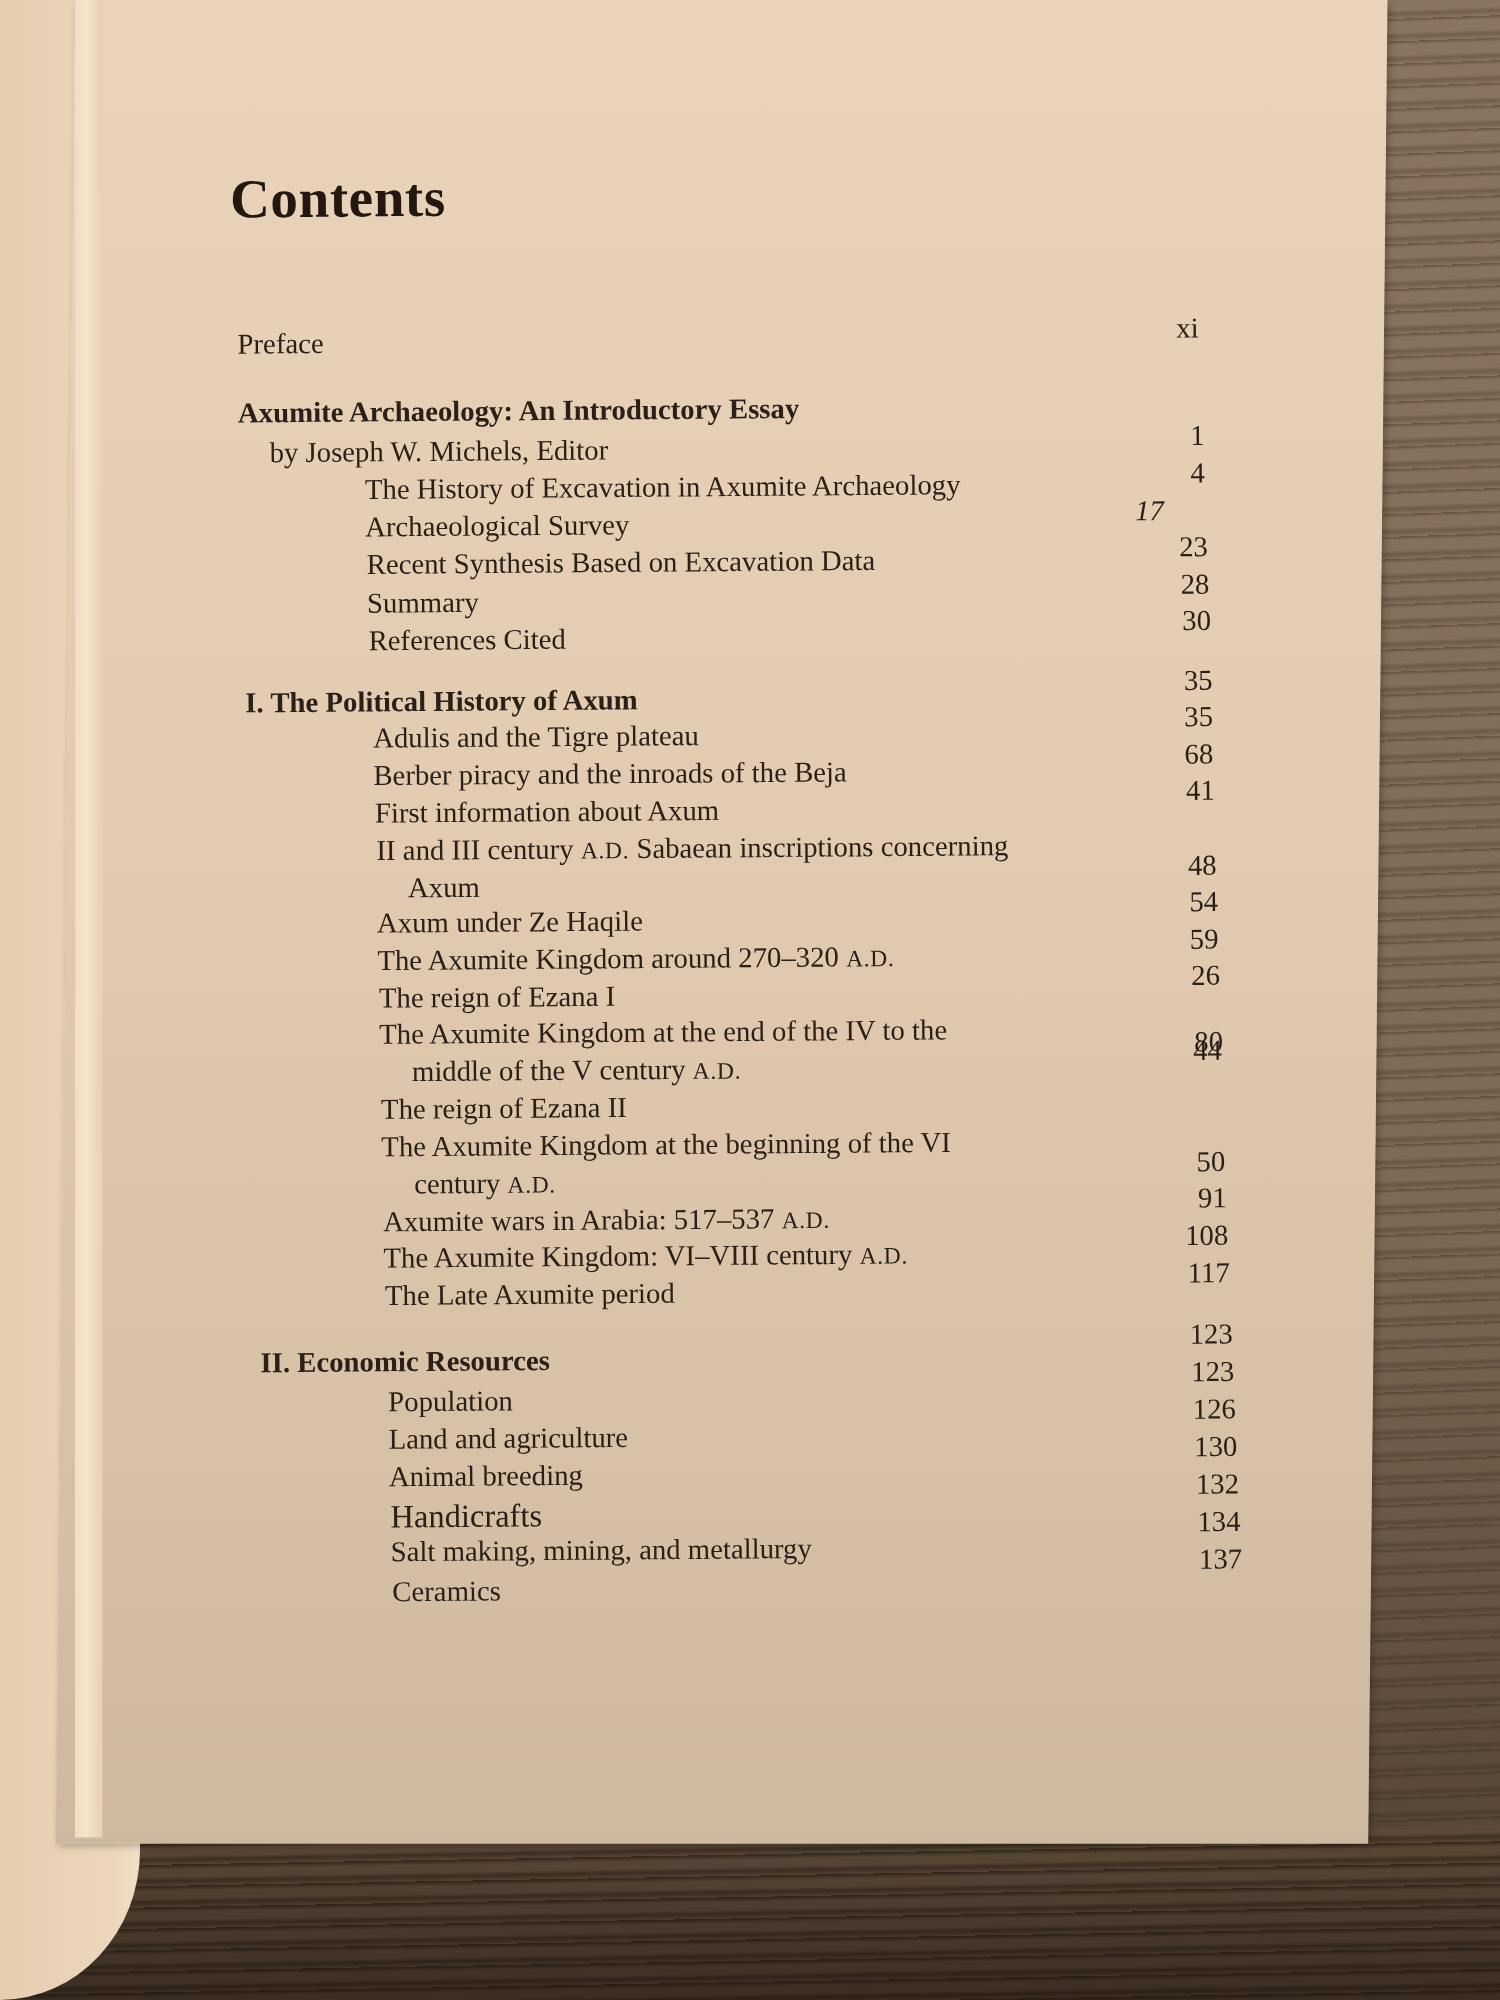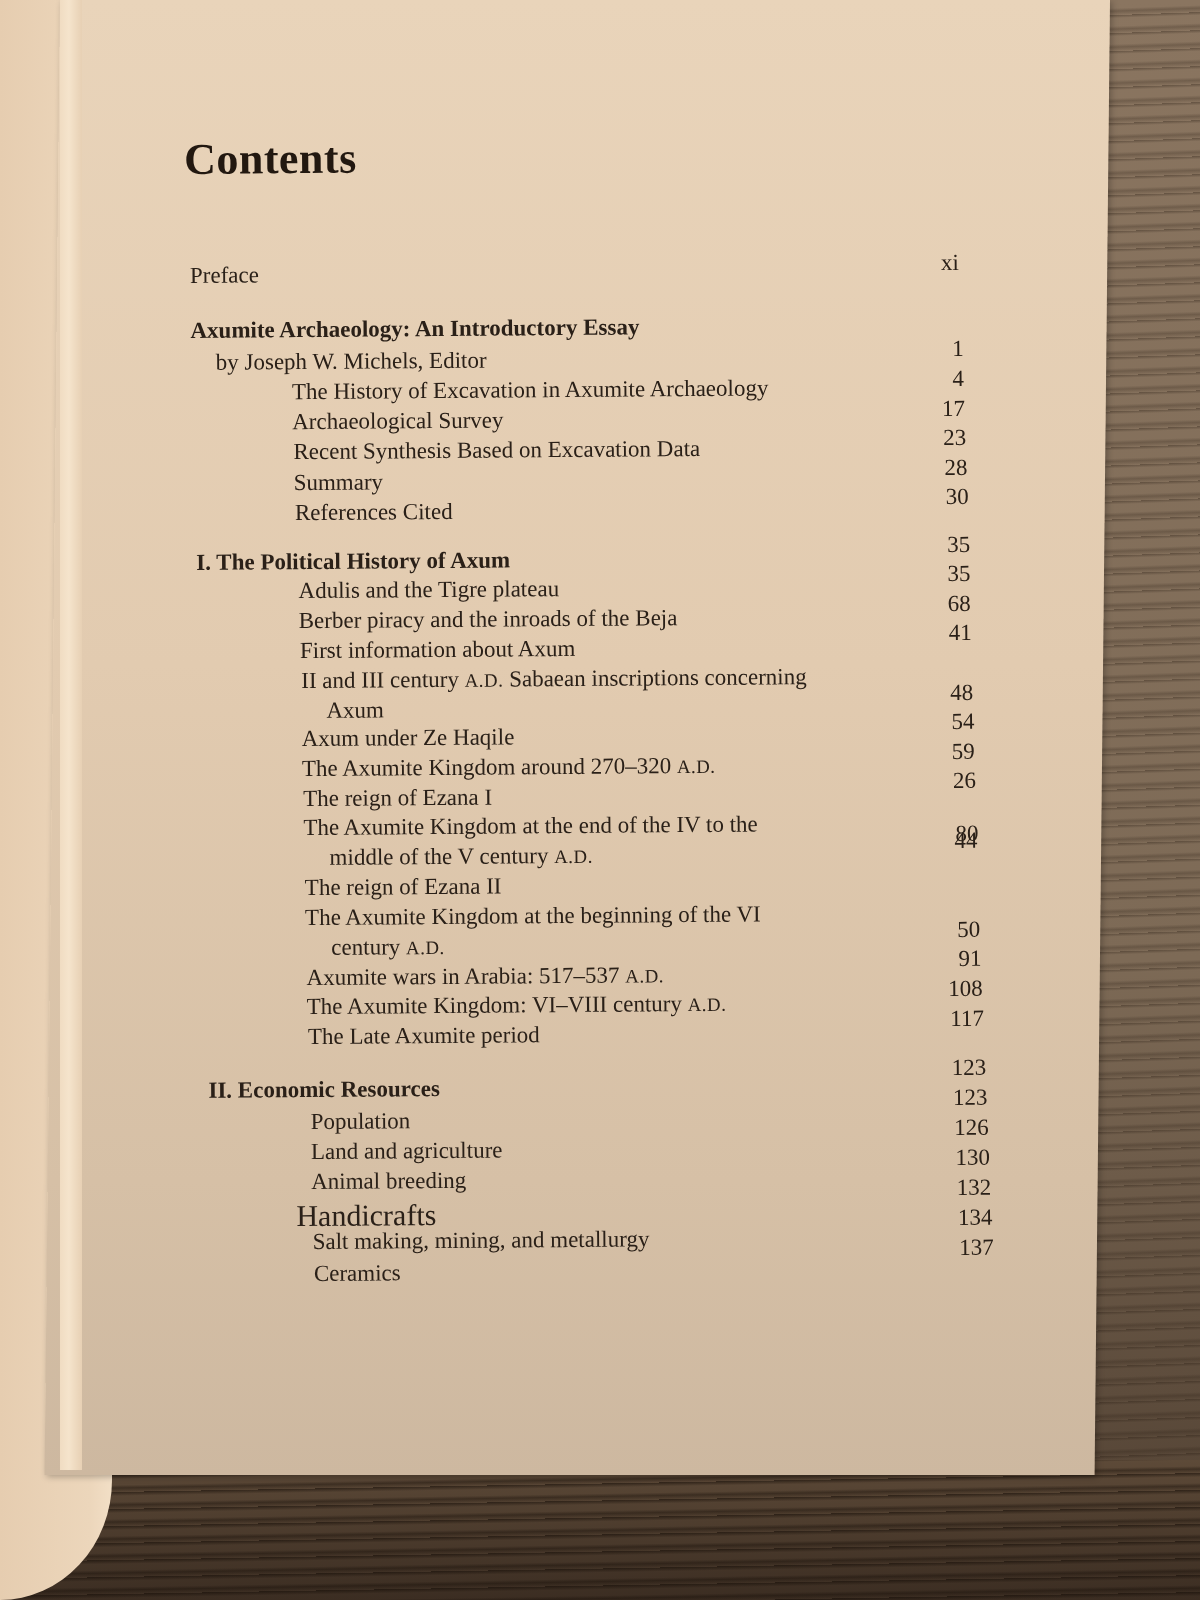--- a/index.html
+++ b/index.html
@@ -110,21 +110,21 @@
 
   <div>
     <span class="bold" style="position:absolute; left:189px; top:318px;">Axumite Archaeology: An Introductory Essay</span>
     <span style="position:absolute; left:214px; top:350px; font-size:23px;">by Joseph W. Michels, Editor</span>
     <span class="num" style="left:902px; top:342px;">1</span>
 
     <span style="position:absolute; left:290px; top:380px; font-size:23px;">The History of Excavation in Axumite Archaeology</span>
     <span class="num" style="left:902px; top:372px;">4</span>
 
     <span style="position:absolute; left:290px; top:410px; font-size:23px;">Archaeological Survey</span>
-    <span class="num" style="left:903px; top:402px;">17</span>
+    <span class="num" style="left:869px; top:402px;font-style:italic;">17</span>
 
     <span style="position:absolute; left:291px; top:440px; font-size:23px;">Recent Synthesis Based on Excavation Data</span>
     <span class="num" style="left:904px; top:431px;">23</span>
 
     <span style="position:absolute; left:291px; top:471px; font-size:23px;">Summary</span>
     <span class="num" style="left:905px; top:461px;">28</span>
 
     <span style="position:absolute; left:292px; top:501px; font-size:23px;">References Cited</span>
     <span class="num" style="left:906px; top:490px;">30</span>
   </div>
@@ -182,21 +182,21 @@
 
     <span style="position:absolute; left:303px; top:1110px; font-size:23px;">Population</span>
     <span class="num" style="left:920px; top:1091px;">123</span>
 
     <span style="position:absolute; left:303px; top:1140px; font-size:23px;">Land and agriculture</span>
     <span class="num" style="left:921px; top:1121px;">126</span>
 
     <span style="position:absolute; left:303px; top:1170px; font-size:23px;">Animal breeding</span>
     <span class="num" style="left:922px; top:1151px;">130</span>
 
-    <span style="position:absolute; left:288px; top:1200px; font-size:30px;">Handicrafts</span>
+    <span style="position:absolute; left:304px; top:1200px; font-size:26px;">Handicrafts</span>
     <span class="num" style="left:923px; top:1181px;">132</span>
 
     <span style="position:absolute; left:304px; top:1230px; font-size:23px;">Salt making, mining, and metallurgy</span>
     <span class="num" style="left:924px; top:1211px;">134</span>
 
     <span style="position:absolute; left:305px; top:1262px; font-size:23px;">Ceramics</span>
     <span class="num" style="left:925px; top:1241px;">137</span>
   </div>
 
 </div>

